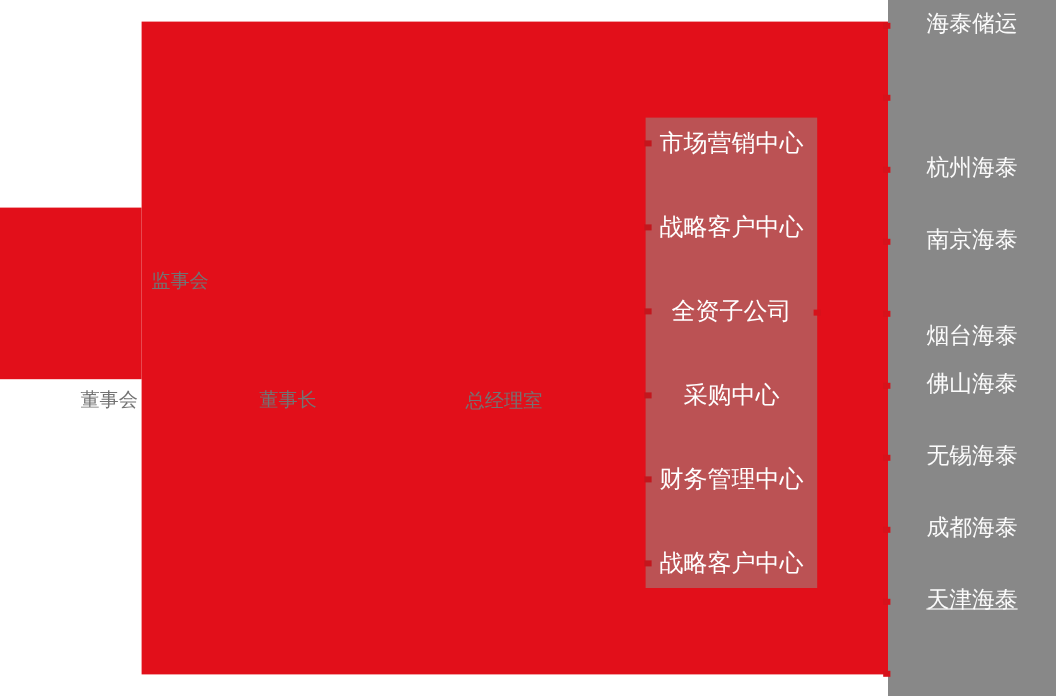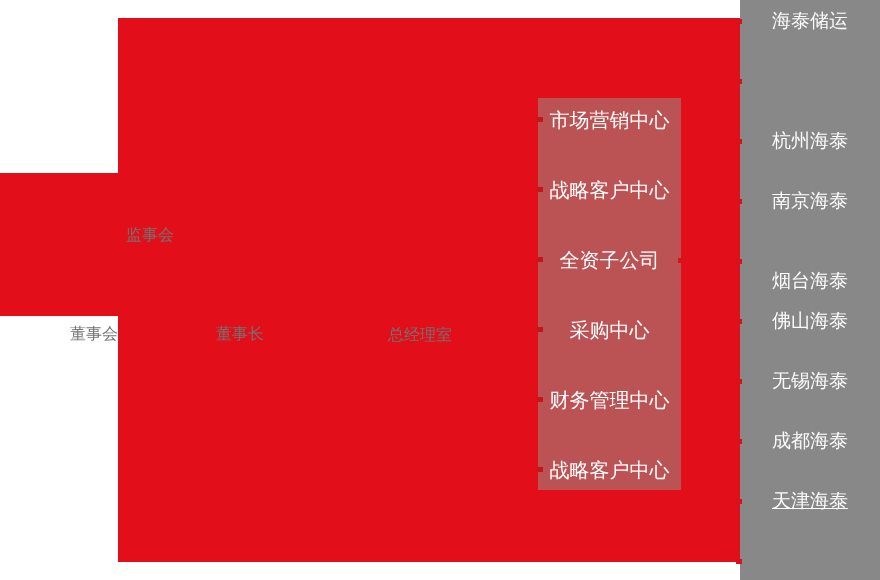--- a/index.html
+++ b/index.html
@@ -29,21 +29,21 @@
     background: #888888;
   }
   .label {
     position: absolute;
     color: #737373;
     font-size: 16px;
     line-height: 18px;
     white-space: nowrap;
     margin-top: 40px;
   }
-  .lbl-board       { left: 0;     top: 285px; width: 118px; text-align: right; }
+  .lbl-board       { left: 0;     top: 285px; width: 118px; text-align: center; padding-left: 32px; }
   .lbl-supervisory { left: 126px; top: 186px; }
   .lbl-chairman    { left: 216px; top: 285px; }
   .lbl-gm          { left: 388px; top: 286px; }
   .pitem {
     position: absolute;
     left: 538px; width: 143px;
     text-align: center;
     color: #ffffff;
     font-size: 20px;
     line-height: 20px;

